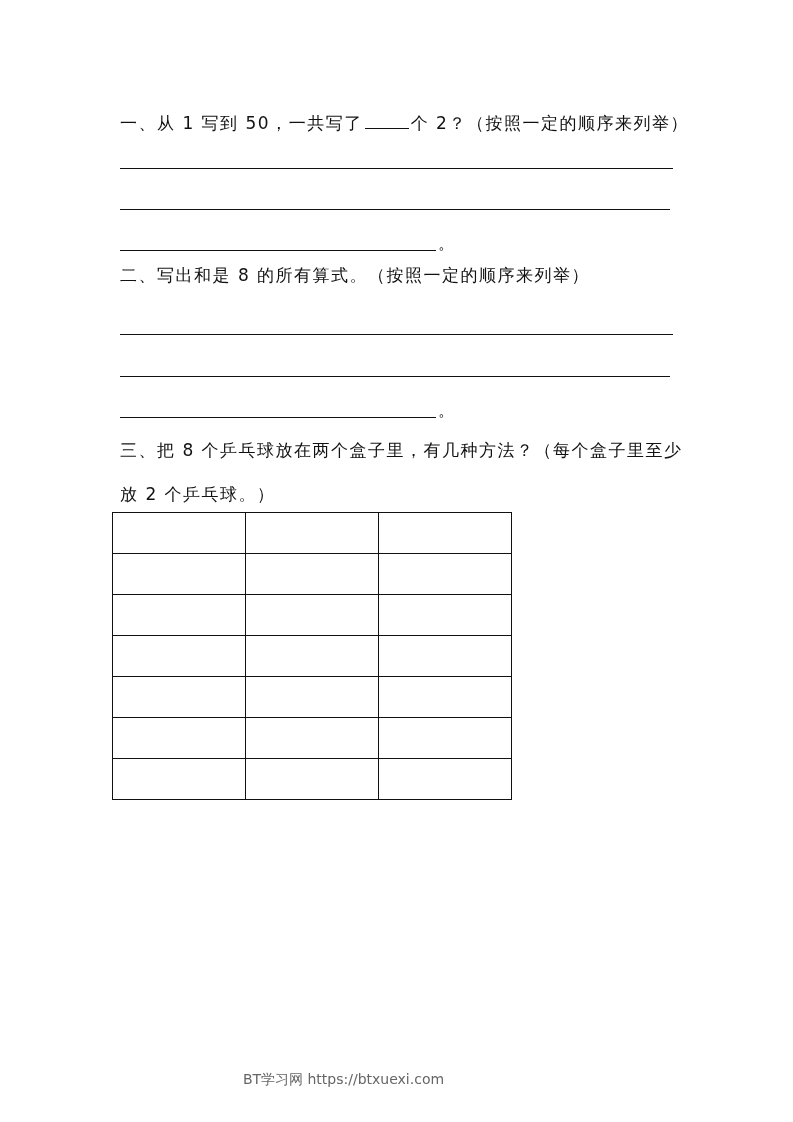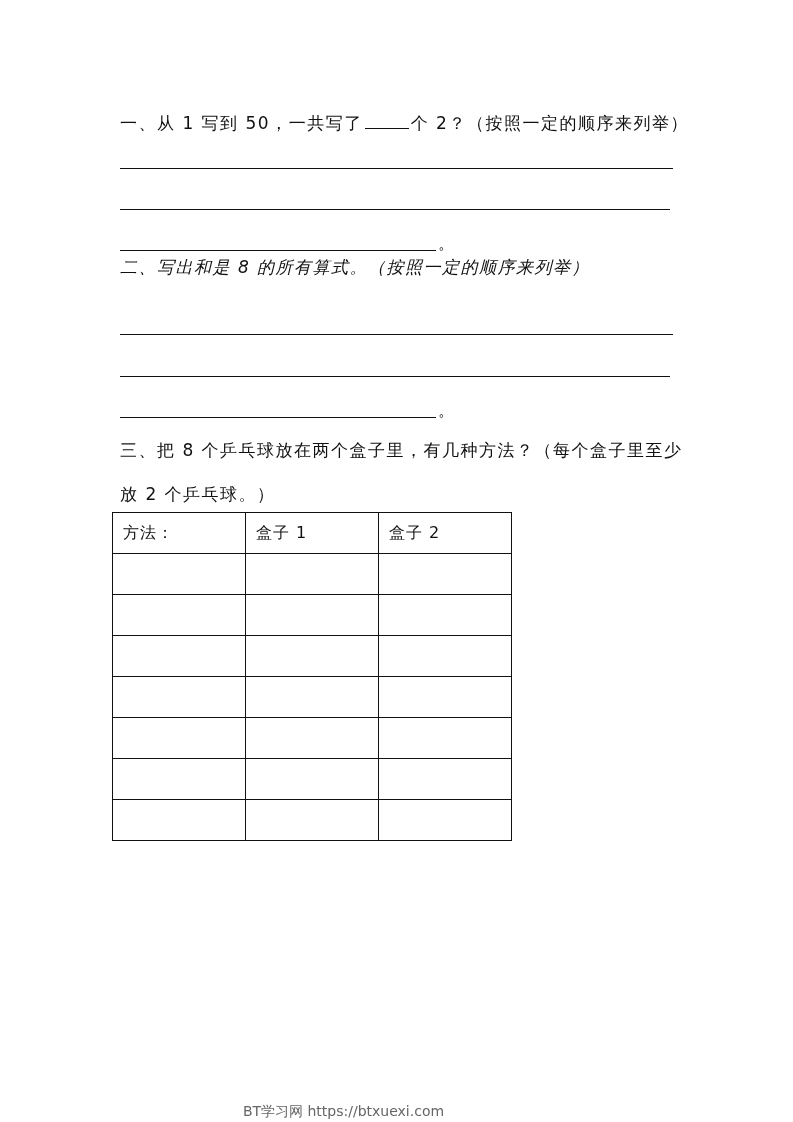--- a/index.html
+++ b/index.html
@@ -5,49 +5,44 @@
   html, body { margin: 0; padding: 0; background: #ffffff; }
   body { width: 793px; height: 1122px; position: relative; overflow: hidden;
          font-family: "DejaVu Sans", "Liberation Sans", sans-serif; color: #111; }
   .q { position: absolute; left: 120px; font-size: 17px; letter-spacing: 1.5px; white-space: nowrap; }
   .blank { display: inline-block; width: 44px; border-bottom: 1.5px solid #111; height: 14px; vertical-align: baseline; margin: 0 2px; }
   .rule { position: absolute; left: 120px; height: 0; border-top: 1.5px solid #111; }
   .period { position: absolute; font-size: 16px; }
   table.grid { position: absolute; left: 112px; top: 512px; border-collapse: collapse; }
   table.grid td { border: 1.5px solid #111; width: 133px; height: 41px; padding: 0 0 0 10px; box-sizing: border-box;
                   font-size: 16px; vertical-align: middle; letter-spacing: 1px; }
-  .footer { position: absolute; top: 1071px; left: 0; width: 687px; text-align: center; font-size: 14px; color: #666; margin-top: 32px; }
+  .footer { position: absolute; top: 1071px; left: 0; width: 687px; text-align: center; font-size: 14px; color: #666; }
 </style>
 </head>
 <body>
 
 <div class="q" style="top:106px;margin-top:6px;">
   <span>一、从 1 写到 50，一共写了</span><span class="blank"></span><span>个 2？（按照一定的顺序来列举）</span>
 </div>
 <div class="rule" style="top:168px; width:553px;"></div>
 <div class="rule" style="top:209px; width:550px;"></div>
 <div class="rule" style="top:250px; width:316px;"></div>
 <span class="period" style="left:438px; top:234px;">。</span>
 
-<div class="q" style="top:256px;font-style:italic;">二、写出和是 8 的所有算式。（按照一定的顺序来列举）</div>
+<div class="q" style="top:264px;">二、写出和是 8 的所有算式。（按照一定的顺序来列举）</div>
 <div class="rule" style="top:334px; width:553px;"></div>
 <div class="rule" style="top:376px; width:550px;"></div>
 <div class="rule" style="top:417px; width:316px;"></div>
 <span class="period" style="left:438px; top:401px;">。</span>
 
 <div class="q" style="top:439px;">三、把 8 个乒乓球放在两个盒子里，有几种方法？（每个盒子里至少</div>
 <div class="q" style="top:483px;">放 2 个乒乓球。）</div>
 
 <table class="grid">
   <tbody>
-      <tr>
-    <td>方法：</td>
-    <td>盒子 1</td>
-    <td>盒子 2</td>
-  </tr>
   <tr>
         <td></td>
         <td></td>
         <td></td>
       </tr>
   <tr>
         <td></td>
         <td></td>
         <td></td>
       </tr>

